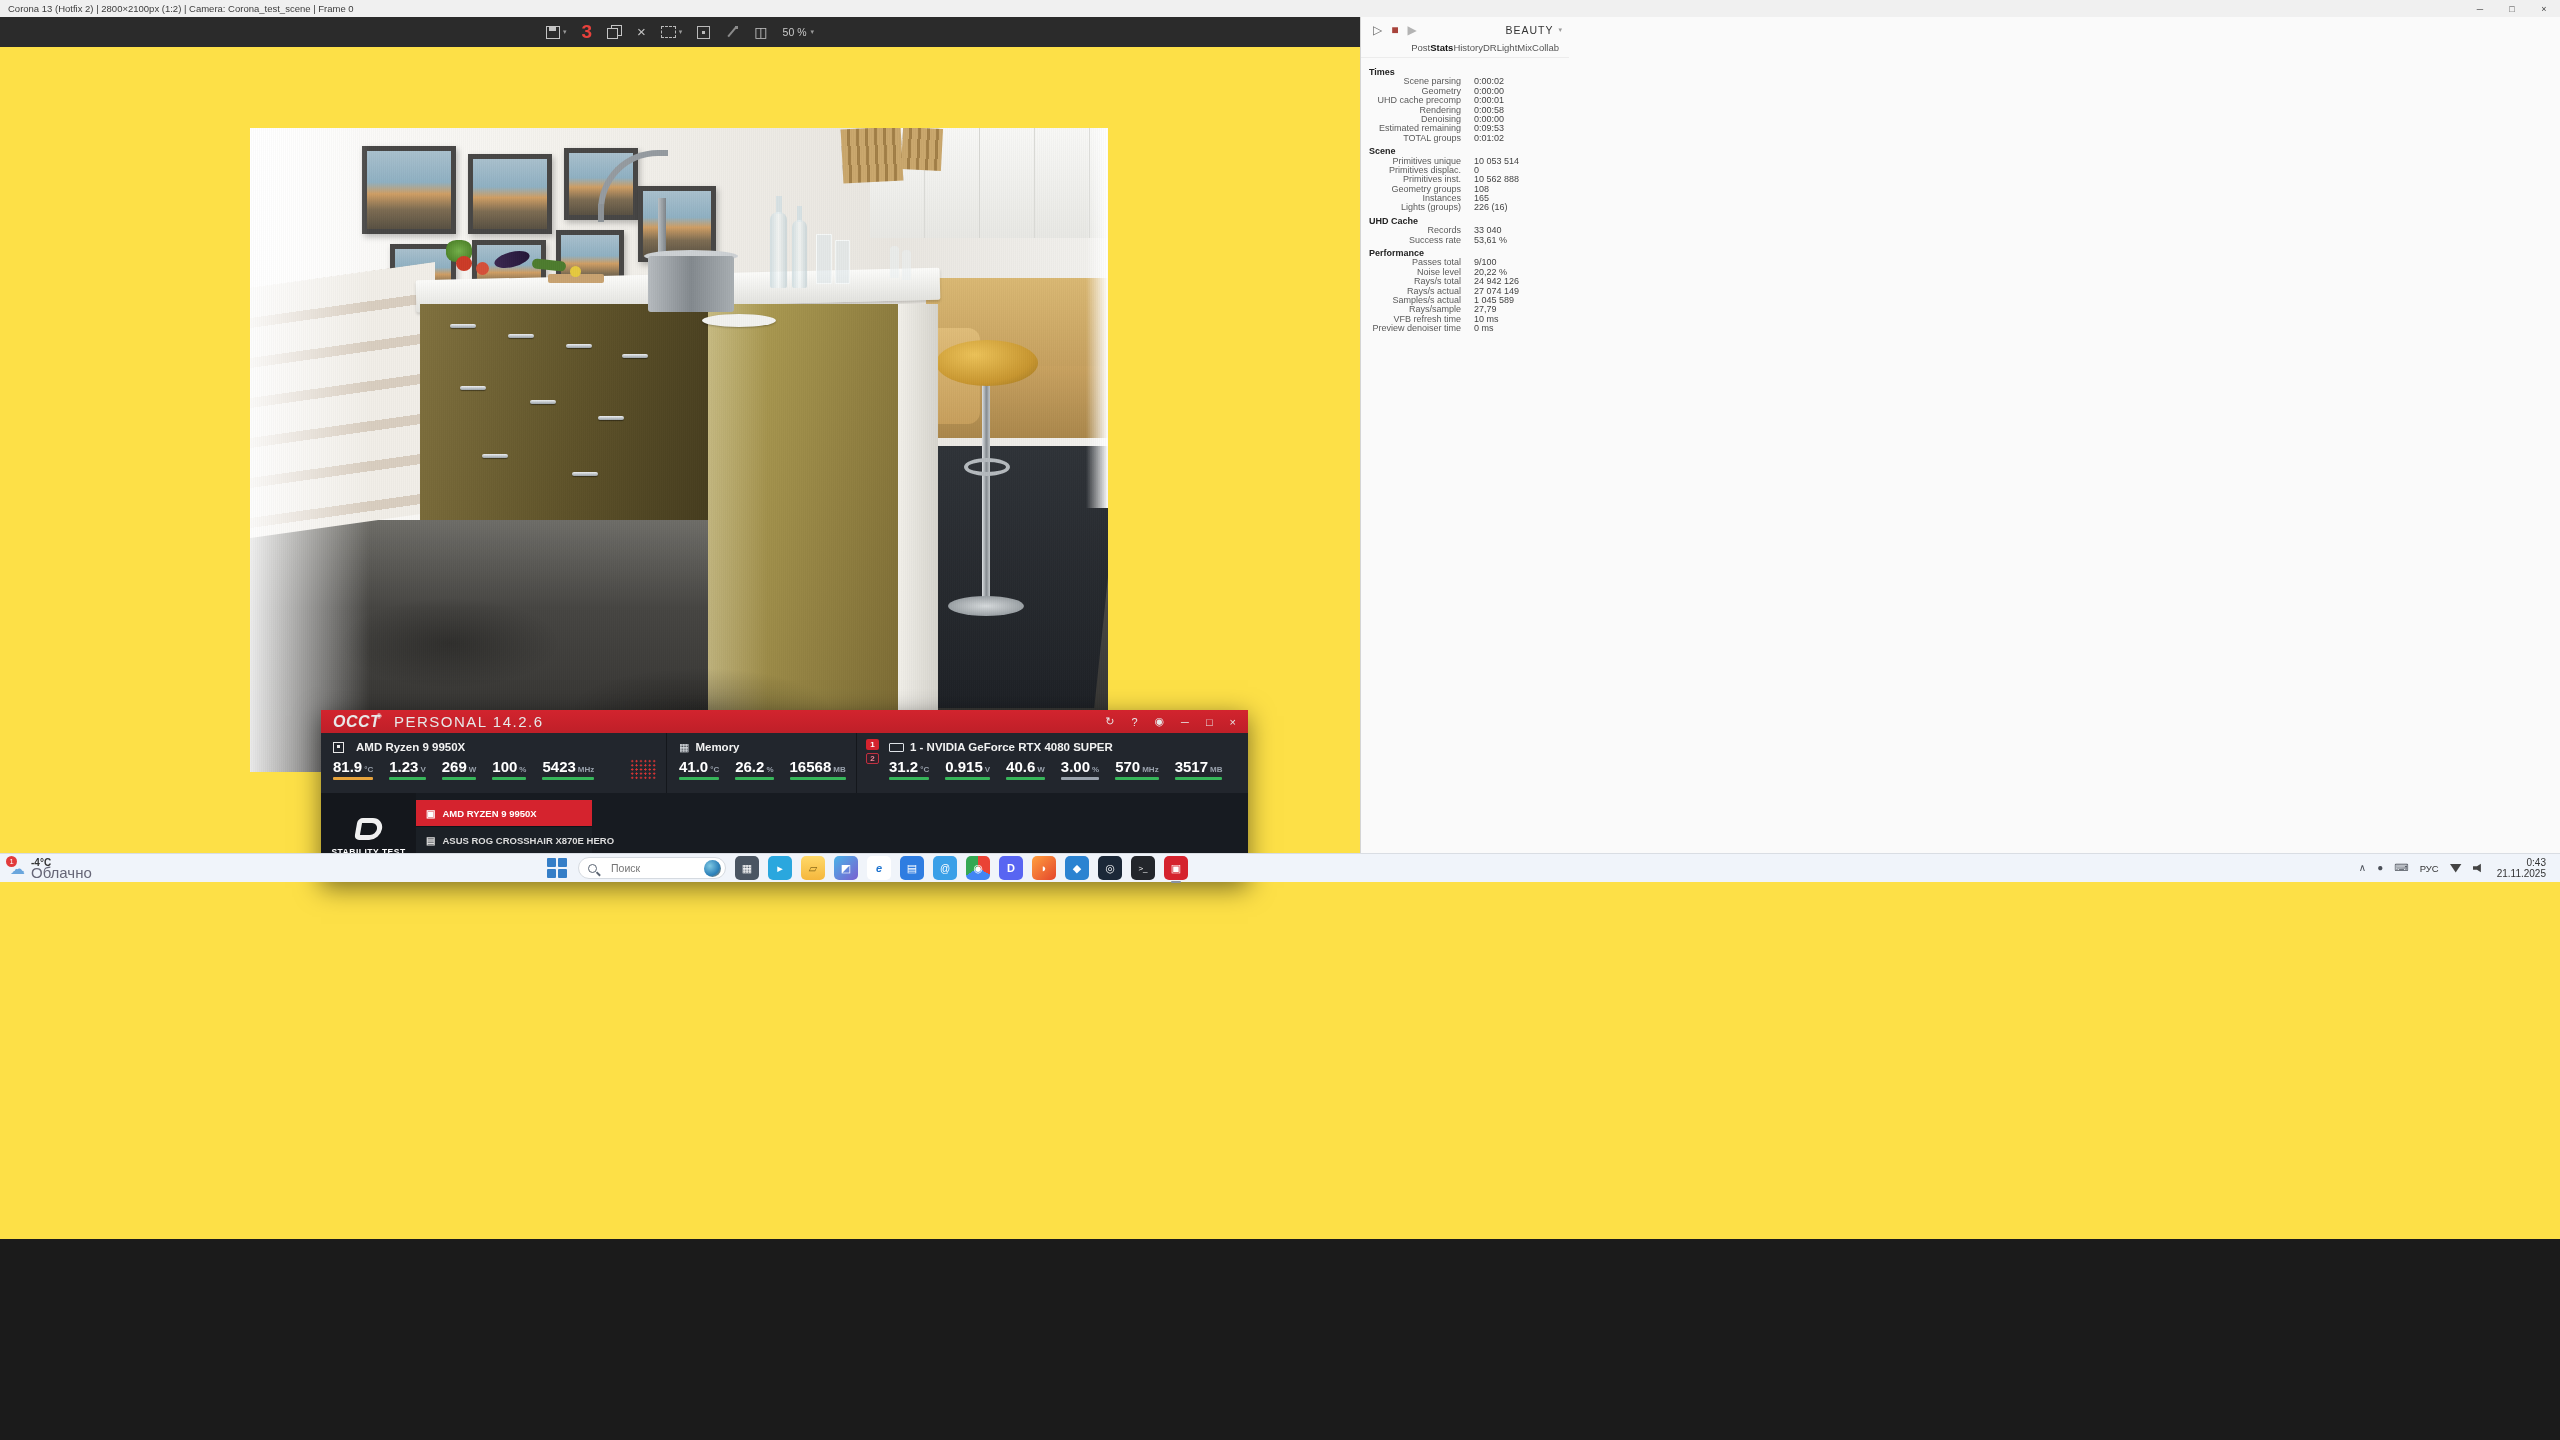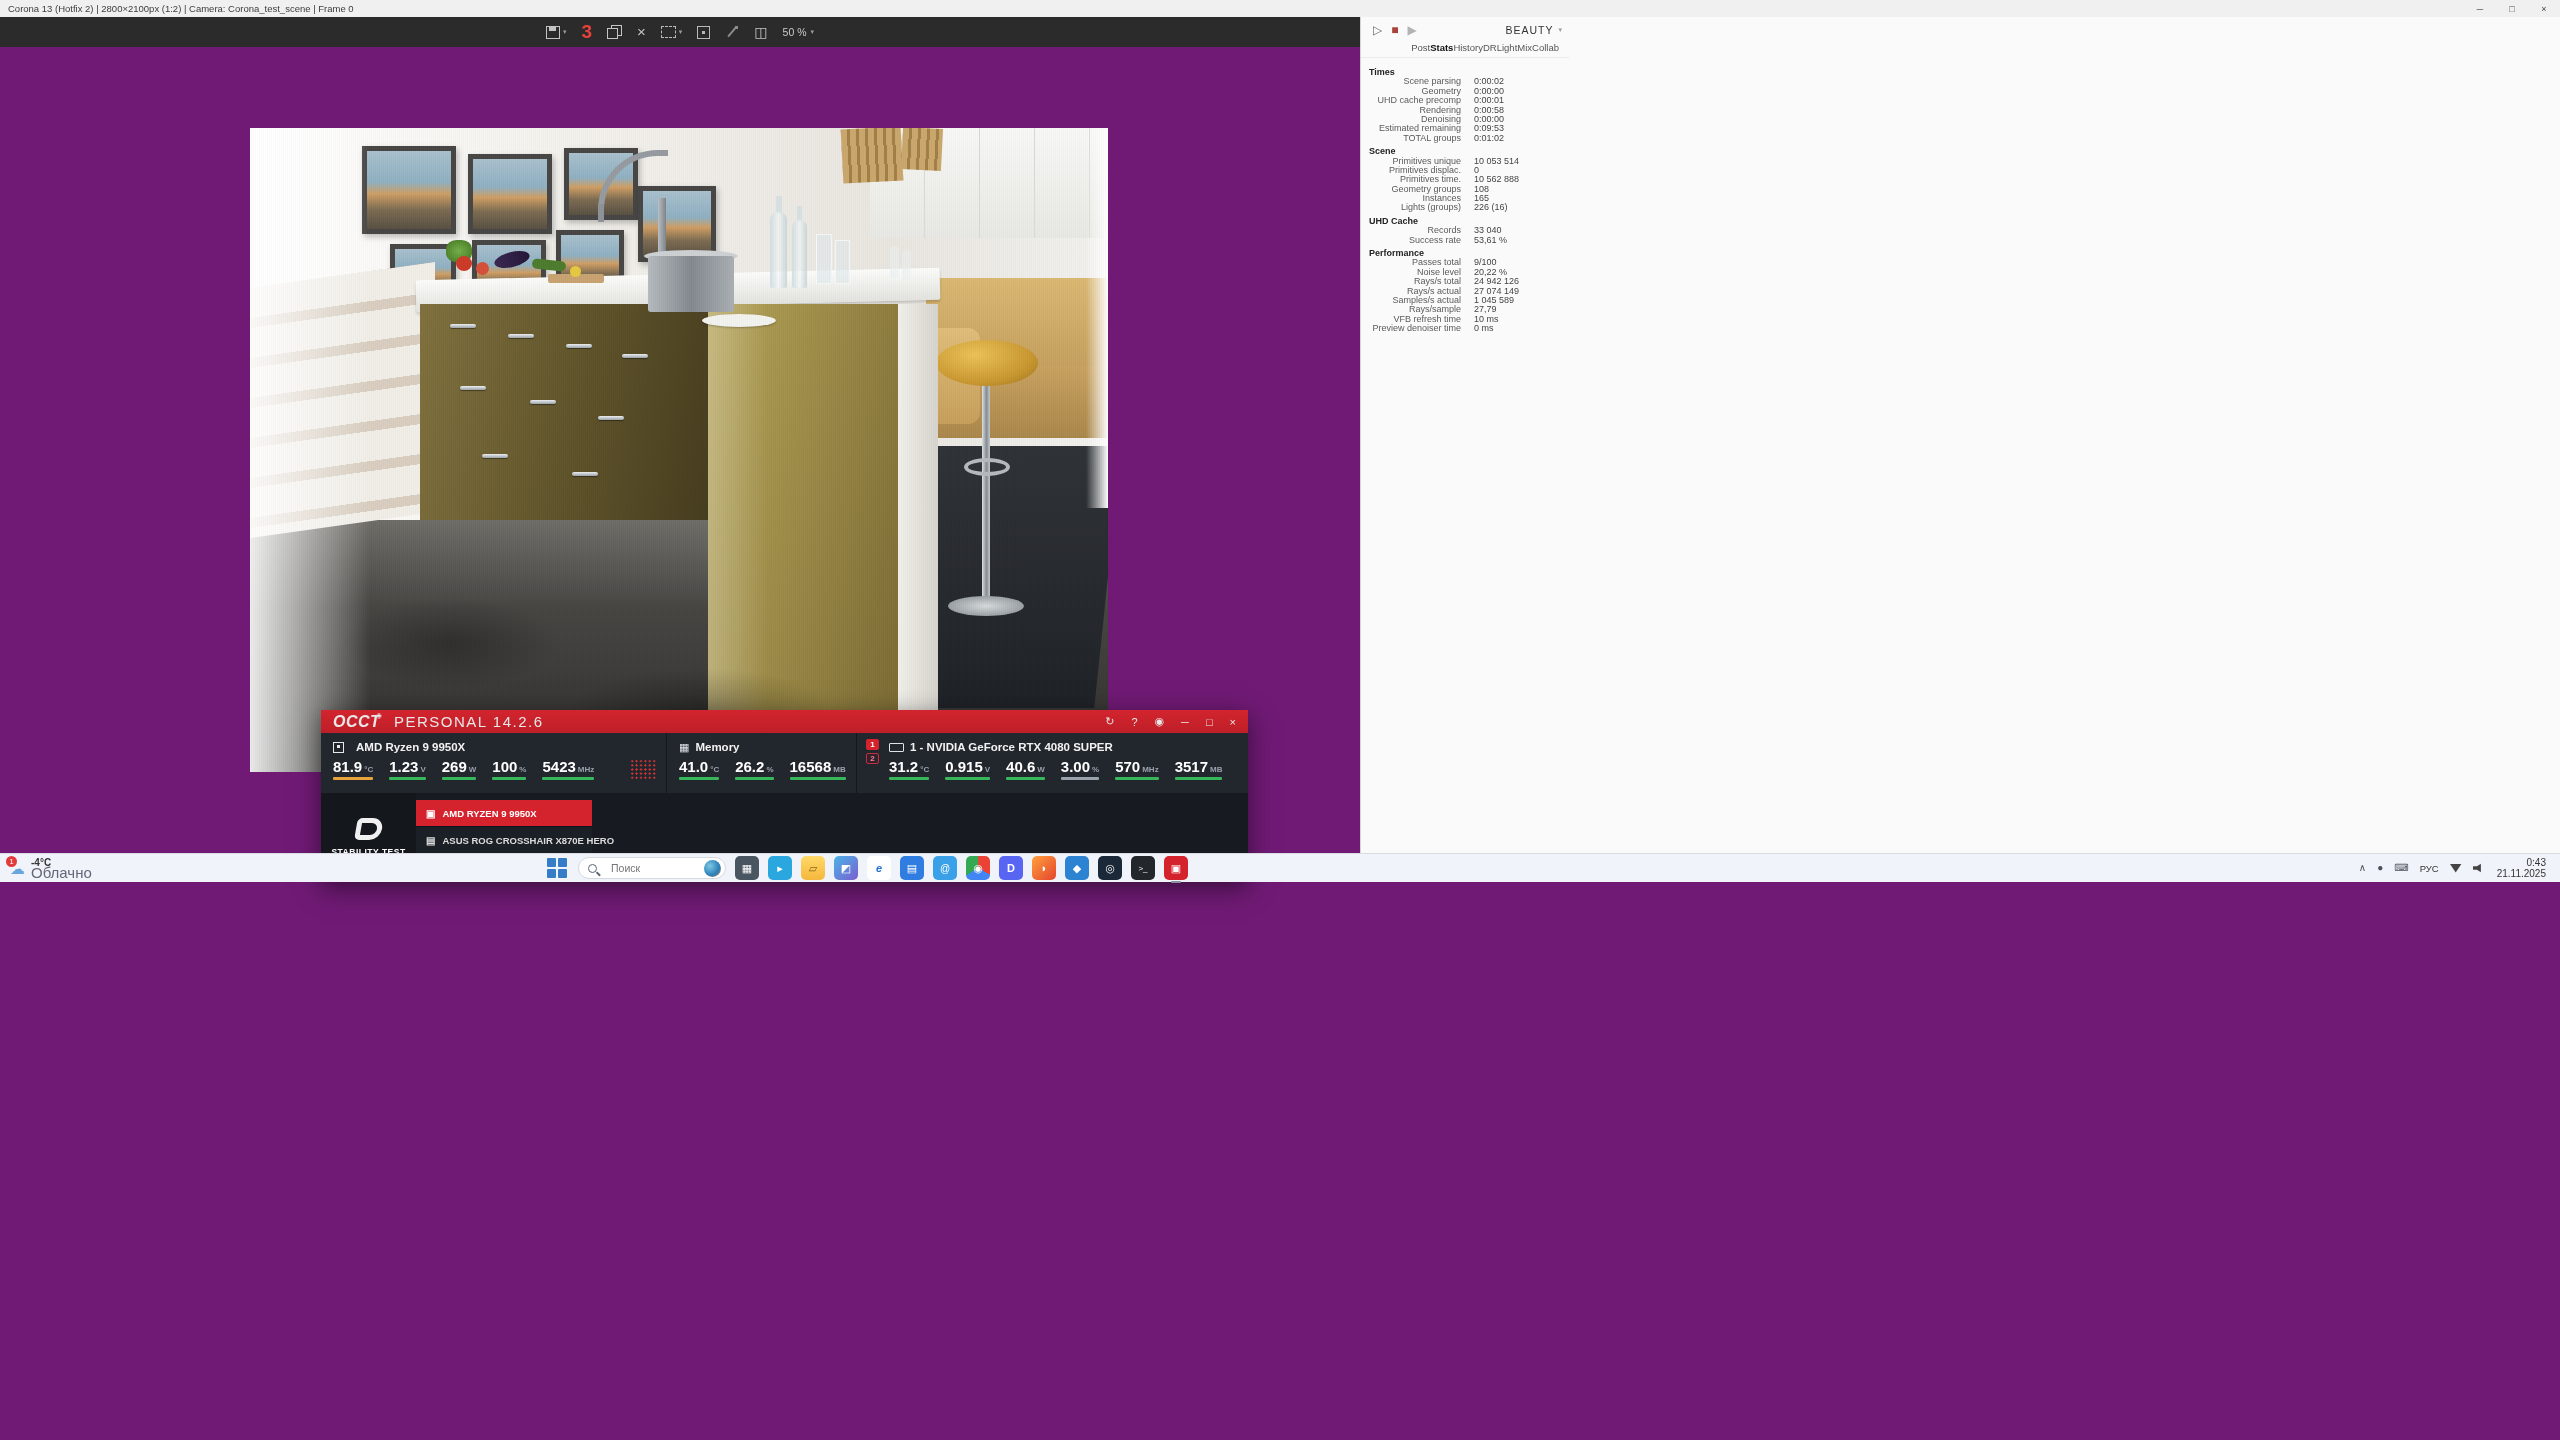--- a/index.html
+++ b/index.html
@@ -1,17 +1,17 @@
 <!DOCTYPE html>
 <html><head>
 <meta charset="utf-8">
 <style>
 *{margin:0;padding:0;box-sizing:border-box}
 body{background:#1b1b1b;font-family:"Liberation Sans",sans-serif}
-#stage{position:relative;width:2560px;height:1440px;background:#701a75;overflow:hidden}
+#stage{position:relative;width:2560px;height:1239px;background:#fde047;overflow:hidden}
 .rx{position:absolute}
 
 
 #titlebar{position:absolute;left:0;top:0;width:2560px;height:17px;background:#f0f0f0;display:flex;align-items:center;font-size:9.5px;color:#3c3c3c;z-index:6}
 #titlebar .t-title{padding-left:8px;white-space:nowrap}
 #titlebar .t-controls{margin-left:auto;display:flex;height:100%}
 #titlebar .t-btn{width:32px;display:flex;align-items:center;justify-content:center;font-size:9px;color:#444;cursor:default}
 
 
 #toolbar{position:absolute;left:0;top:17px;width:1360px;height:30px;background:#2b2b2b;display:flex;align-items:center;justify-content:center;gap:15px;color:#c9c9c9;z-index:2}
@@ -235,21 +235,21 @@
           <span class="stat-label">Primitives unique</span>
           <span class="stat-value">10 053 514</span>
         </div>
 
         <div class="stat-row">
           <span class="stat-label">Primitives displac.</span>
           <span class="stat-value">0</span>
         </div>
 
         <div class="stat-row">
-          <span class="stat-label">Primitives time.</span>
+          <span class="stat-label">Primitives inst.</span>
           <span class="stat-value">10 562 888</span>
         </div>
 
         <div class="stat-row">
           <span class="stat-label">Geometry groups</span>
           <span class="stat-value">108</span>
         </div>
 
         <div class="stat-row">
           <span class="stat-label">Instances</span>

